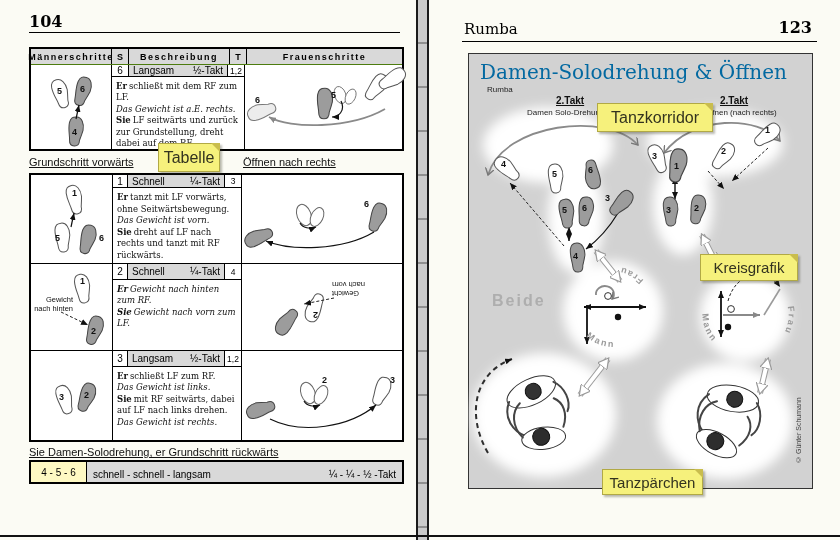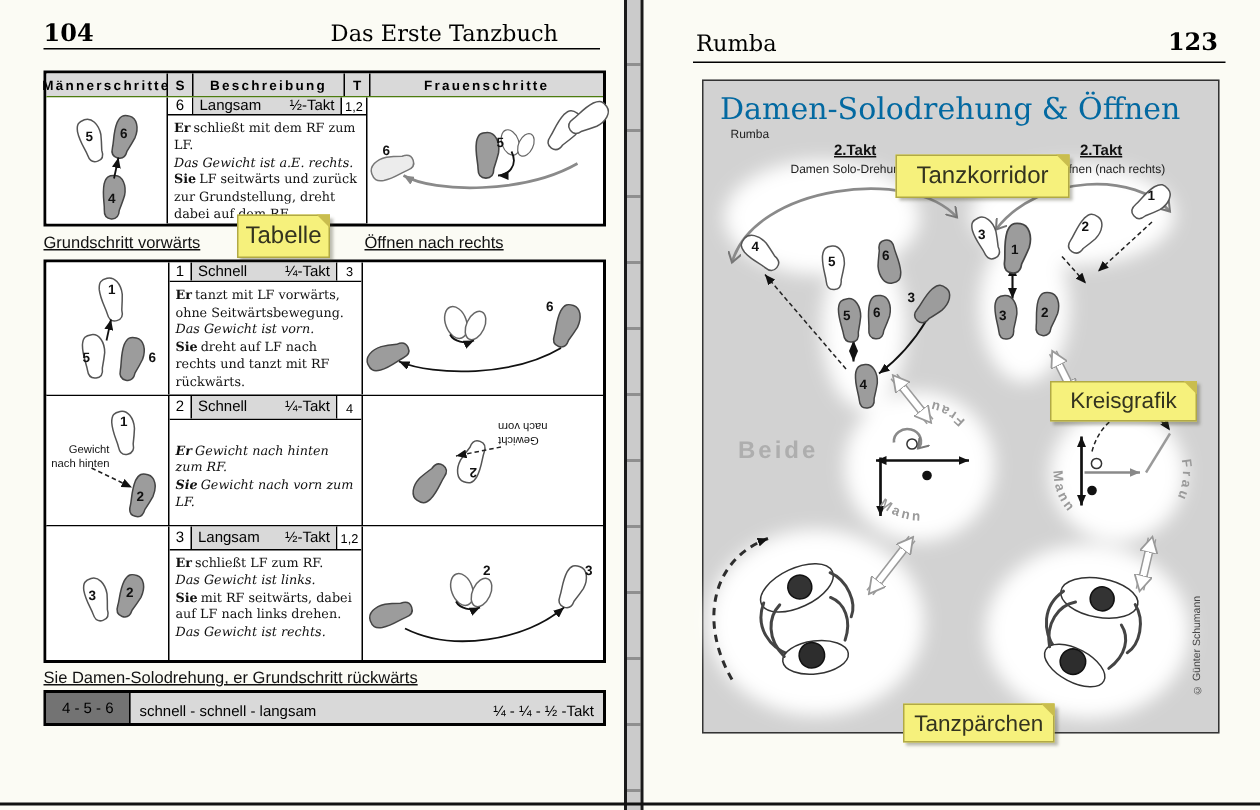--- a/index.html
+++ b/index.html
@@ -34,26 +34,26 @@
   .sb-num{background:#fff;border-right:1px solid #000;display:flex;align-items:center;
           justify-content:center;font:10px "Liberation Sans",sans-serif;}
   .sb-tempo{background:#d9d9d9;border-right:1px solid #000;flex:1;display:flex;
             align-items:center;justify-content:space-between;padding:0 4px;
             font:10px "Liberation Sans",sans-serif;}
   .sb-t{background:#fff;display:flex;align-items:center;justify-content:center;
         font:8.5px "Liberation Sans",sans-serif;}
   .desc{padding:4px 4px 2px 4px;font:8.5px "DejaVu Serif",serif;color:#111;line-height:1.35;}
   .desc b{font-weight:bold;margin-right:2px;}
   .dl.it{font-style:italic;}
-  .pad-mid{padding-top:16px;}
+  .pad-mid{padding-top:4px;}
 
   .sec-label{font:11px "Liberation Sans",sans-serif;color:#111;text-decoration:underline;}
 
   #sumtable{display:flex;border:2px solid #000;height:20px;background:#d9d9d9;}
-  #sum-counts{width:55px;background:#737373;border-right:1px solid #000;display:flex;
+  #sum-counts{width:55px;background:#fef9c3;border-right:1px solid #000;display:flex;
               align-items:center;justify-content:center;font:10px "Liberation Sans",sans-serif;}
   #sum-body{flex:1;display:flex;align-items:center;justify-content:space-between;
             padding:12px 6px;font:10px "Liberation Sans",sans-serif;}
 
   
   .note{position:absolute;background:#f6f17c;border:1px solid #b1a945;color:#33331f;
         display:flex;align-items:center;justify-content:center;z-index:6;
         font:15px "Liberation Sans",sans-serif;box-shadow:2px 2px 2px rgba(60,60,40,.35);}
   .note::after{content:"";position:absolute;top:-1px;right:-1px;width:0;height:0;
         border-top:9px solid #c9bd4e;border-left:9px solid transparent;}
@@ -123,21 +123,20 @@
     </g>
   </defs>
 </svg>
 
 <div id="spine" class="abs"></div>
 <div id="bottom-rule" class="abs"></div>
 
 <div class="abs" style="left:0;top:0;width:417px;height:540px;">
 
   <div class="abs pg-num" style="left:29px;top:12px;">104</div>
-  <div class="abs pg-title" style="left:0;top:13px;width:372px;text-align:right;">Das Erste Tanzbuch</div>
   <div class="abs head-rule" style="left:29px;top:32px;width:371px;"></div>
 
   <div class="abs btable" style="left:29px;top:47px;width:371px;">
     <div class="hrow">
       <div class="hcell" style="width:80px;">Männerschritte</div>
       <div class="hcell" style="width:16px;letter-spacing:0;">S</div>
       <div class="hcell" style="width:100px;">Beschreibung</div>
       <div class="hcell" style="width:16px;letter-spacing:0;">T</div>
       <div class="hcell" style="flex:1;">Frauenschritte</div>
     </div>

